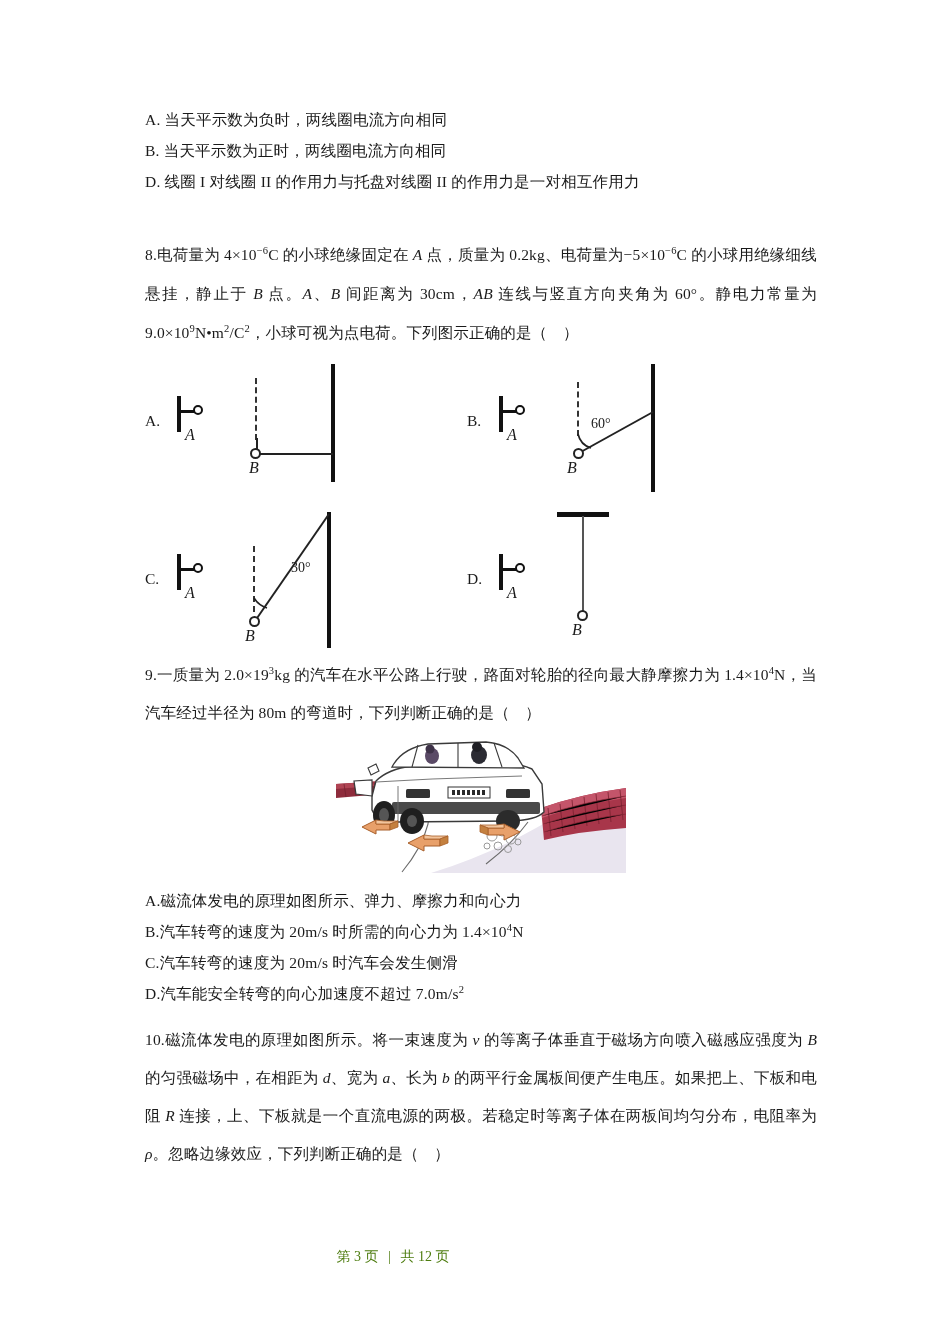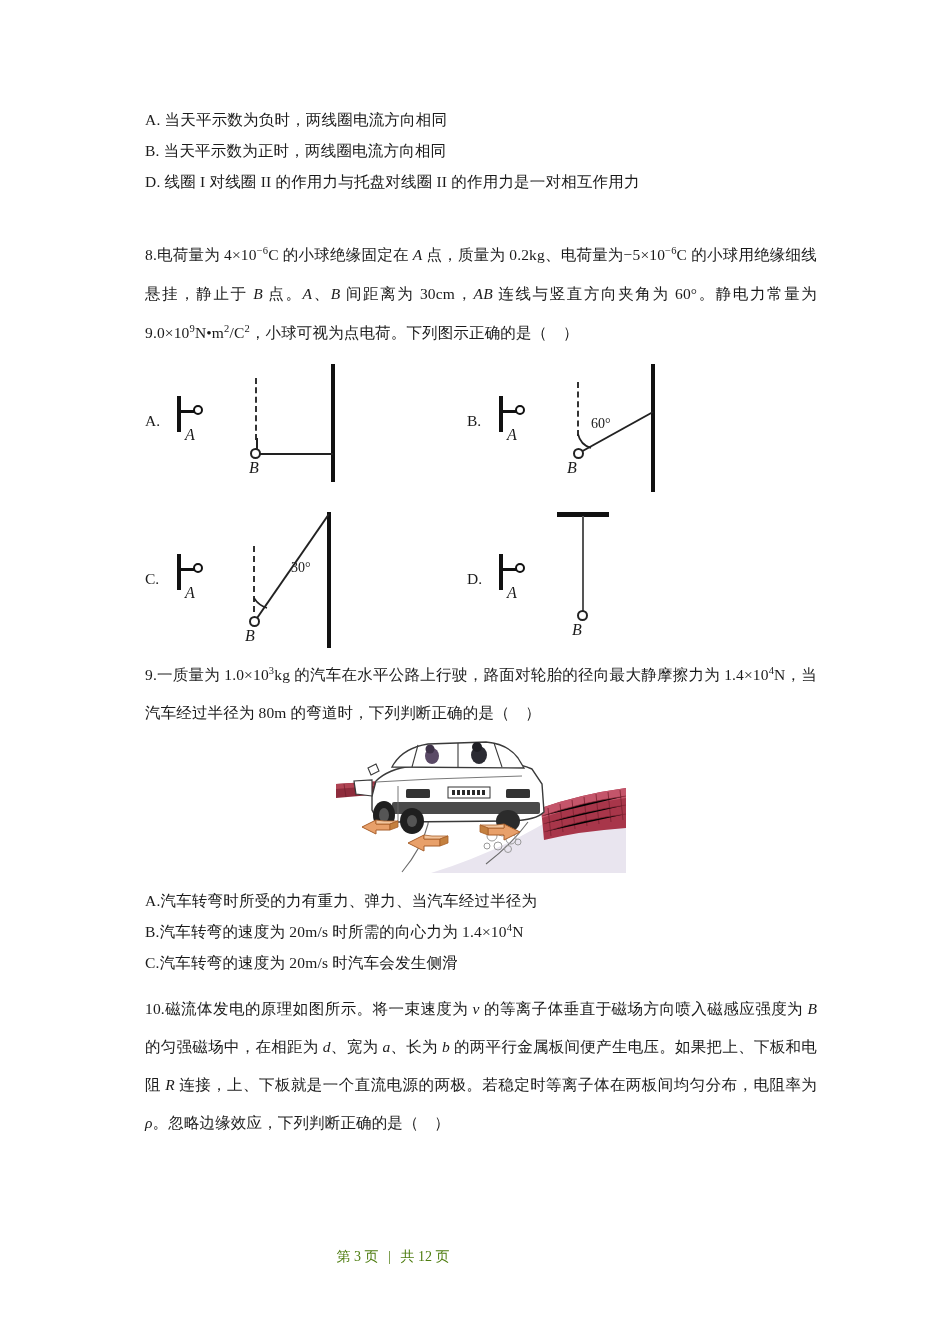--- a/index.html
+++ b/index.html
@@ -223,21 +223,21 @@
 
         <div class="ceiling" style="left:90px; top:4px; width:52px;"></div>
 
         <div style="position:absolute; left:115px; top:8px; width:2px; height:96px; background:#555;"></div>
         <div class="ball-B" style="left:110px; top:102px;"></div>
         <span class="lbl-B" style="left:105px; top:113px;">B</span>
       </div>
 
     </div>
 
-    <div class="q-block q9"><span>9.</span><span>一质量为 1.0×10</span><sup>3</sup><span>kg 的汽车在水平公路上行驶，路面对轮胎的径向最大静摩擦力为 1.4×10</span><sup>4</sup><span>N，当汽车经过半径为 80m 的弯道时，下列判断正确的是（　）</span></div>
+    <div class="q-block q9"><span>9.</span><span>一质量为 2.0×19</span><sup>3</sup><span>kg 的汽车在水平公路上行驶，路面对轮胎的径向最大静摩擦力为 1.4×10</span><sup>4</sup><span>N，当汽车经过半径为 80m 的弯道时，下列判断正确的是（　）</span></div>
 
     <div class="car-fig">
       <svg viewBox="0 0 290 137" width="290" height="137">
 
         <path d="M 95 137 Q 150 120 200 92 Q 240 68 290 60 L 290 137 Z" fill="#e9e5ef"></path>
 
         <g>
           <path d="M 0 48 L 62 44 L 70 56 L 0 62 Z" fill="#8e2c3c"></path>
           <path d="M 0 48 L 62 44 L 62 48 L 0 53 Z" fill="#b04454"></path>
           <g stroke="#6e1f2c" stroke-width="0.7">
@@ -351,23 +351,24 @@
           <path d="M 152 92 L 168 92 L 168 88 L 184 96 L 168 104 L 168 99 L 152 99 Z" fill="#e8a06a" stroke="#a85f2a" stroke-width="1"></path>
           <path d="M 152 92 L 144 89 L 160 89 L 168 88 L 168 92 Z" fill="#f2c49c" stroke="#a85f2a" stroke-width="0.8"></path>
           <path d="M 152 99 L 144 96 L 144 89 L 152 92 Z" fill="#c4803f" stroke="#a85f2a" stroke-width="0.8"></path>
         </g>
       </svg>
     </div>
 
     <div class="spacer-sm"></div>
 
     <div>
-      <div class="opt-line"><span>A.</span><span>汽车转弯时所受的力有重力、弹力、当汽车经过半径为</span><sup></sup><span></span></div>
+      <div class="opt-line"><span>A.</span><span>磁流体发电的原理如图所示、弹力、摩擦力和向心力</span><sup></sup><span></span></div>
       <div class="opt-line"><span>B.</span><span>汽车转弯的速度为 20m/s 时所需的向心力为 1.4×10</span><sup>4</sup><span>N</span></div>
       <div class="opt-line"><span>C.</span><span>汽车转弯的速度为 20m/s 时汽车会发生侧滑</span><sup></sup><span></span></div>
+      <div class="opt-line"><span>D.</span><span>汽车能安全转弯的向心加速度不超过 7.0m/s</span><sup>2</sup><span></span></div>
     </div>
 
     <div class="spacer-sm"></div>
 
     <div class="q-block q10"><span>10.</span><span>磁流体发电的原理如图所示。将一束速度为 </span><i class="it">v</i><span> 的等离子体垂直于磁场方向喷入磁感应强度为 </span><i class="it">B</i><span> 的匀强磁场中，在相距为 </span><i class="it">d</i><span>、宽为 </span><i class="it">a</i><span>、长为 </span><i class="it">b</i><span> 的两平行金属板间便产生电压。如果把上、下板和电阻 </span><i class="it">R</i><span> 连接，上、下板就是一个直流电源的两极。若稳定时等离子体在两板间均匀分布，电阻率为 </span><i class="it">ρ</i><span>。忽略边缘效应，下列判断正确的是（　）</span></div>
 
   </div>
 
   <div class="footer">
     <span>第</span>

